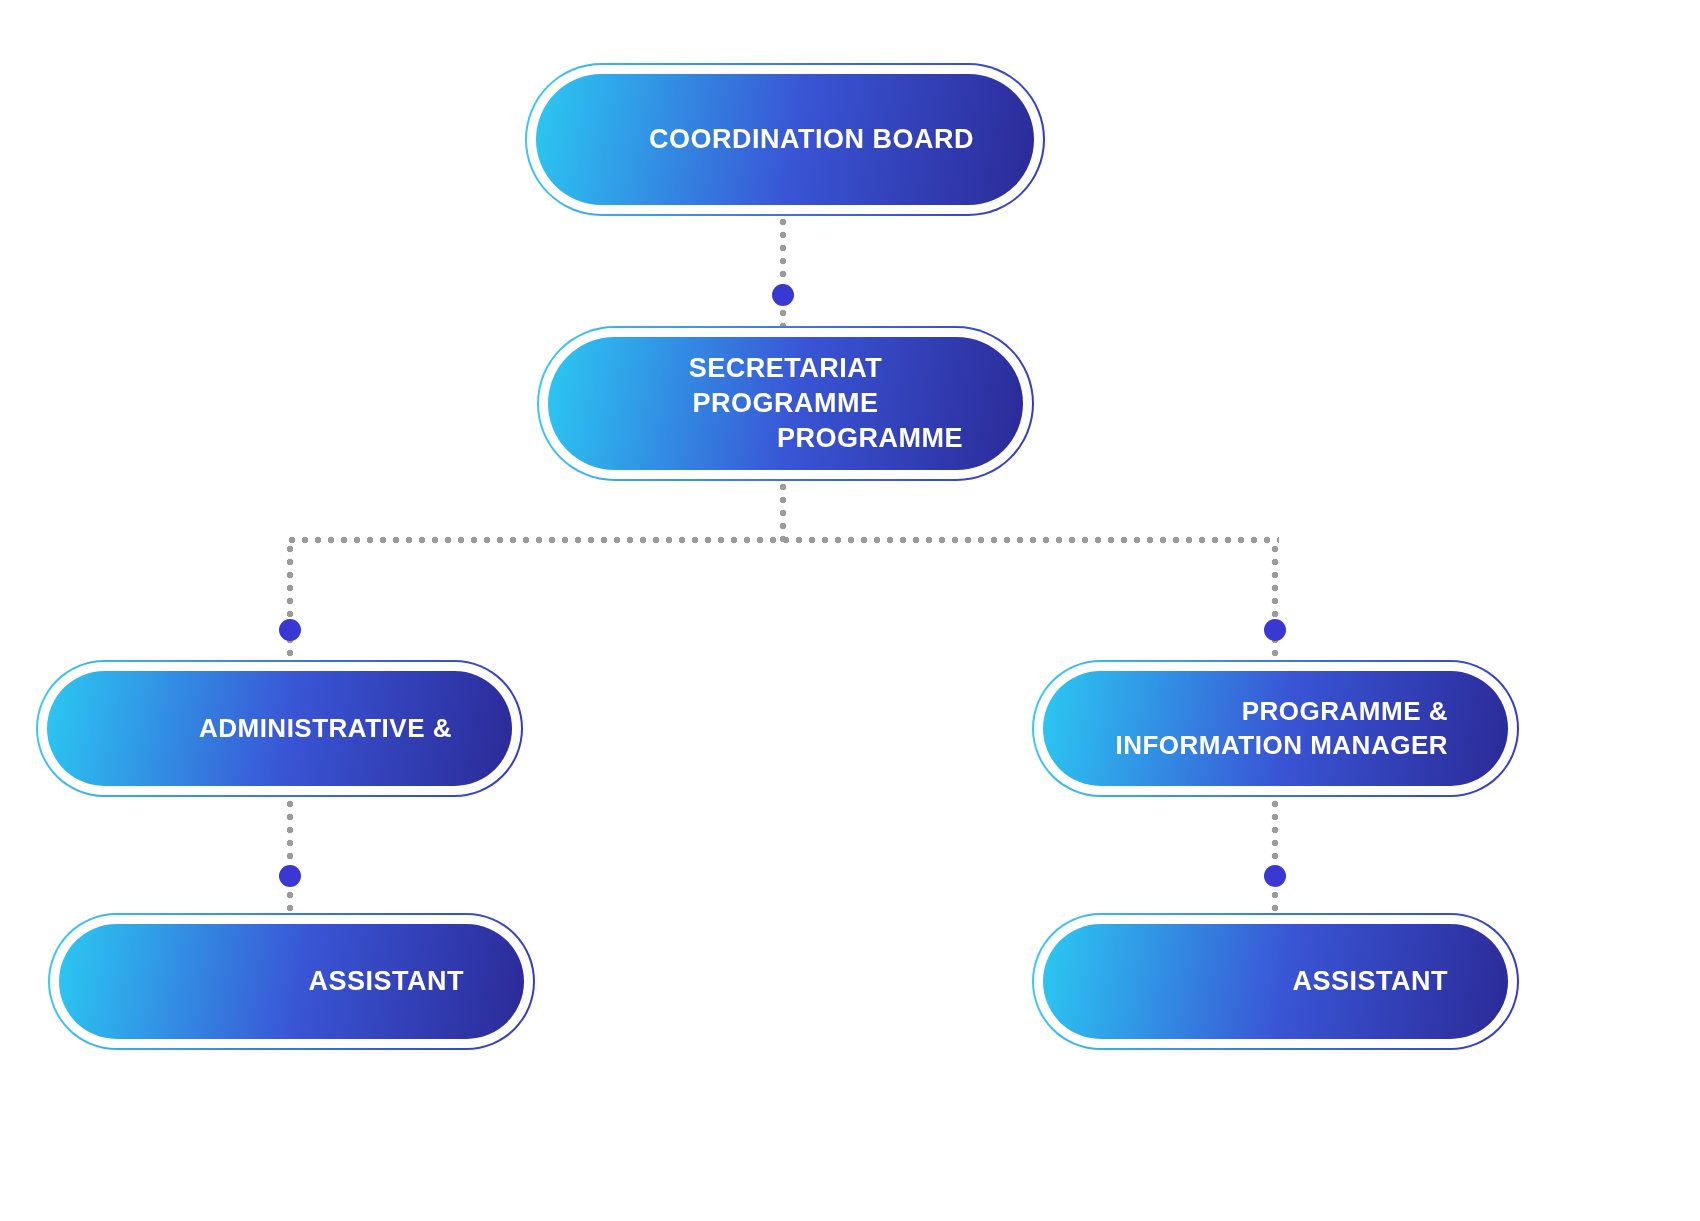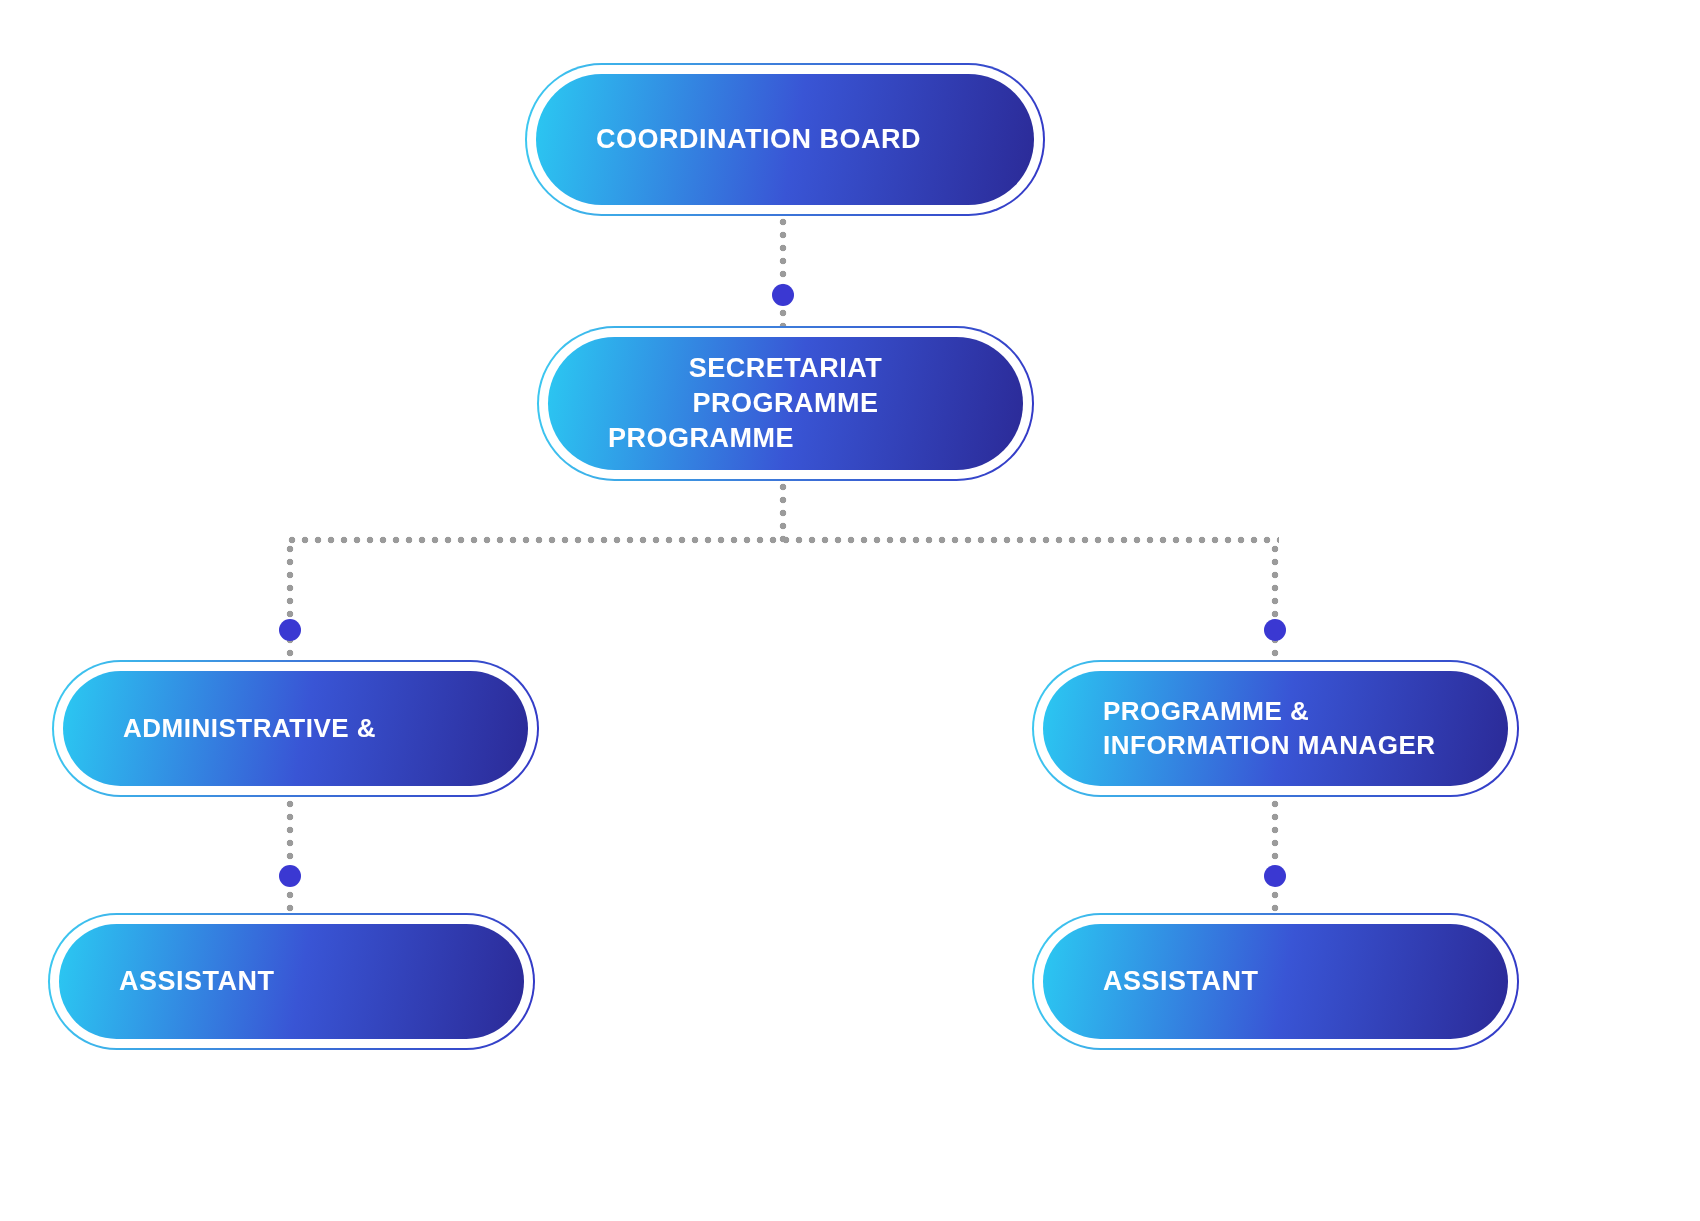--- a/index.html
+++ b/index.html
@@ -31,21 +31,21 @@
     padding: 9px;
     box-sizing: border-box;
   }
   .node-pill {
     width: 100%;
     height: 100%;
     border-radius: 999px;
     background: linear-gradient(100deg, #2BC9F2 0%, #3955D5 52%, #2B2A97 100%);
     display: flex;
     flex-direction: column;
-    align-items: flex-start;
+    align-items: flex-end;
     justify-content: center;
     text-align: center;
     color: #ffffff;
     font-weight: bold;
     font-size: 27px;
     letter-spacing: 0.5px;
     line-height: 1.3;
     padding: 0 60px;
     box-sizing: border-box;
   }
@@ -106,21 +106,21 @@
 
   <div class="node" style="left:537px; top:326px; width:497px; height:155px;">
     <div class="node-ring">
       <div class="node-pill">
         <span class="line">SECRETARIAT PROGRAMME</span>
         <span class="line">PROGRAMME</span>
       </div>
     </div>
   </div>
 
-  <div class="node" style="left:52px; top:660px; width:487px; height:137px;">
+  <div class="node" style="left:36px; top:660px; width:487px; height:137px;">
     <div class="node-ring">
       <div class="node-pill" style="font-size:26px;">
         <span class="line">ADMINISTRATIVE &amp;</span>
       </div>
     </div>
   </div>
 
   <div class="node" style="left:1032px; top:660px; width:487px; height:137px;">
     <div class="node-ring">
       <div class="node-pill" style="font-size:26px;">

